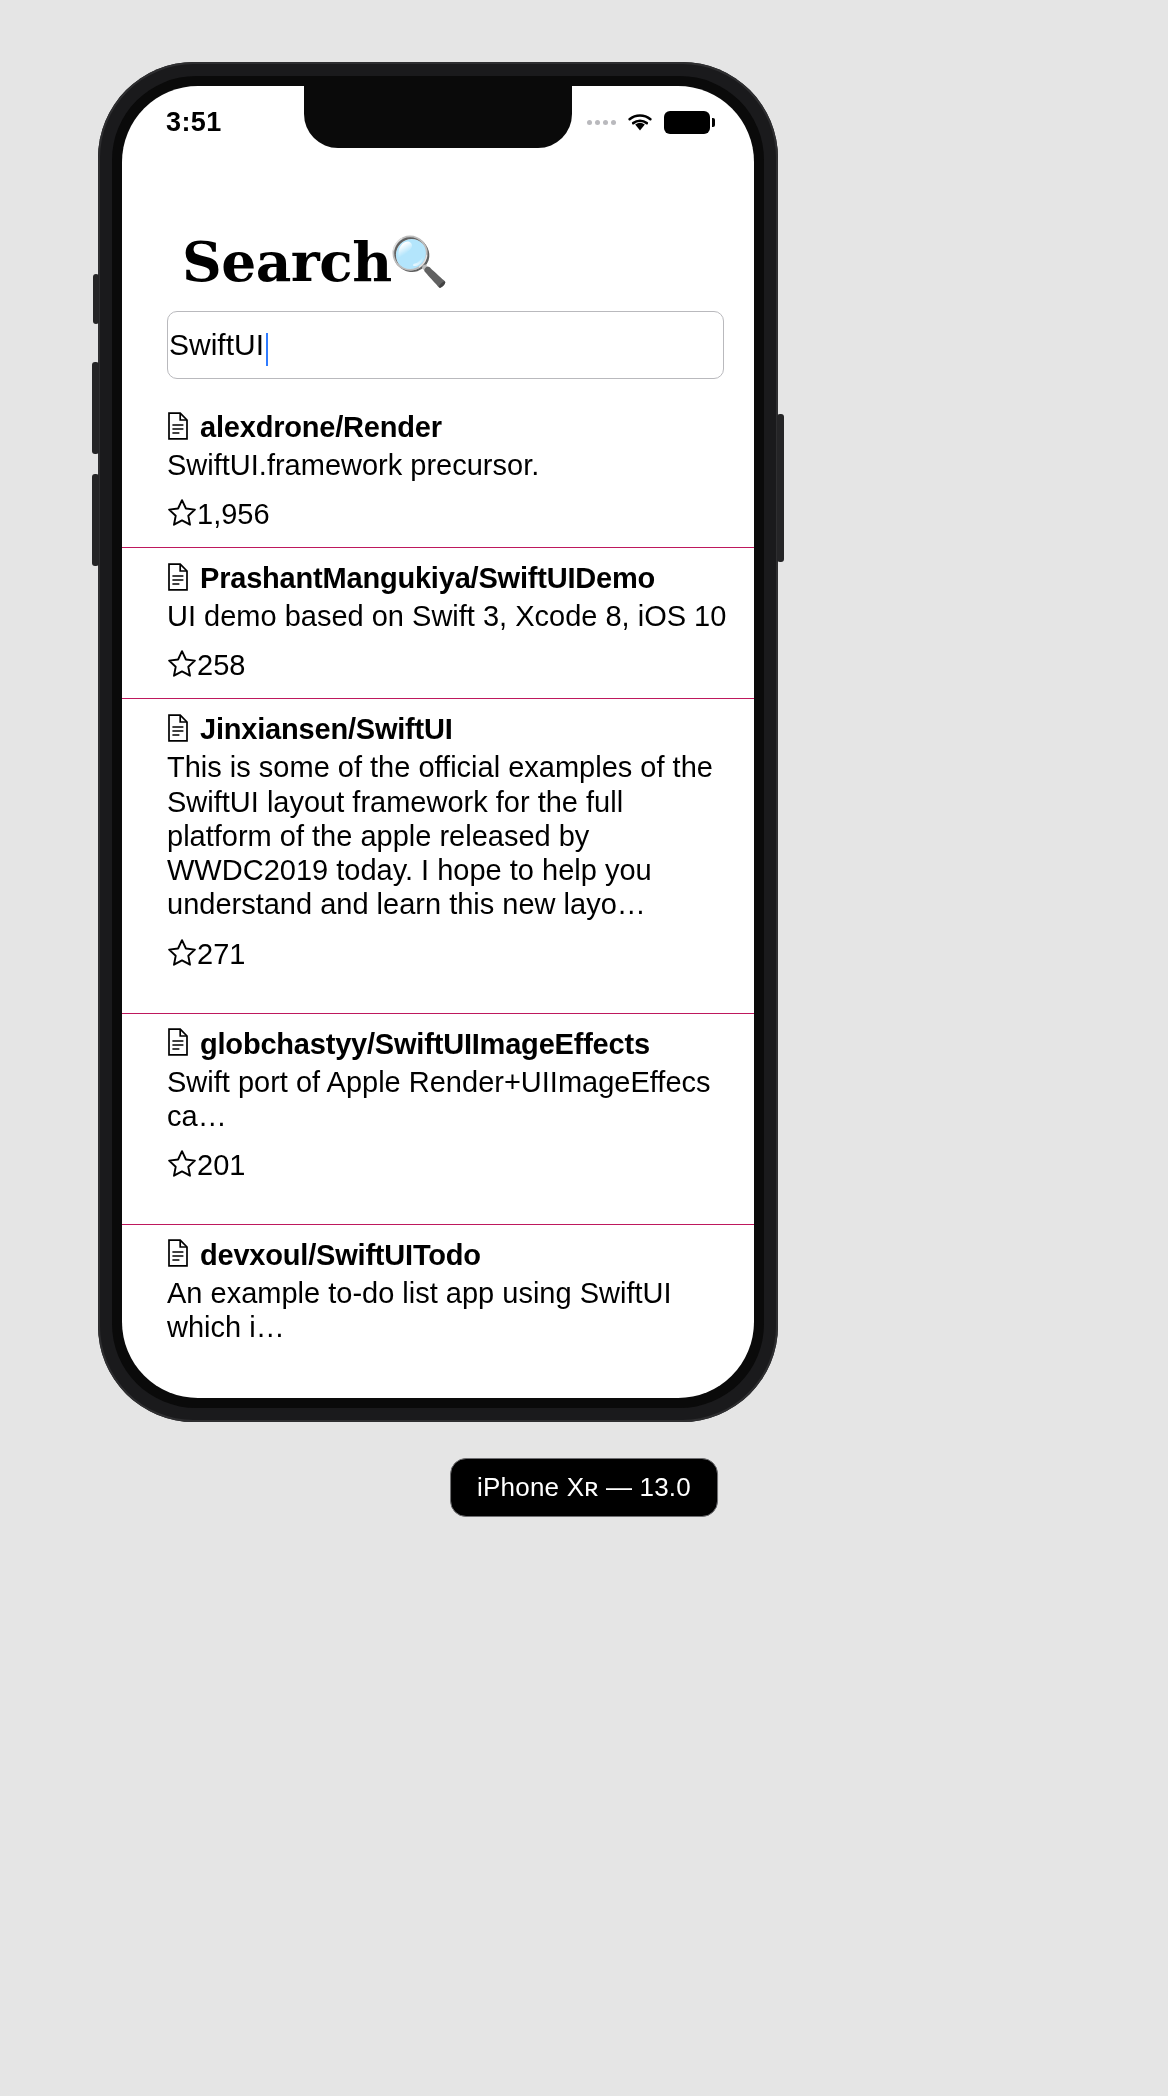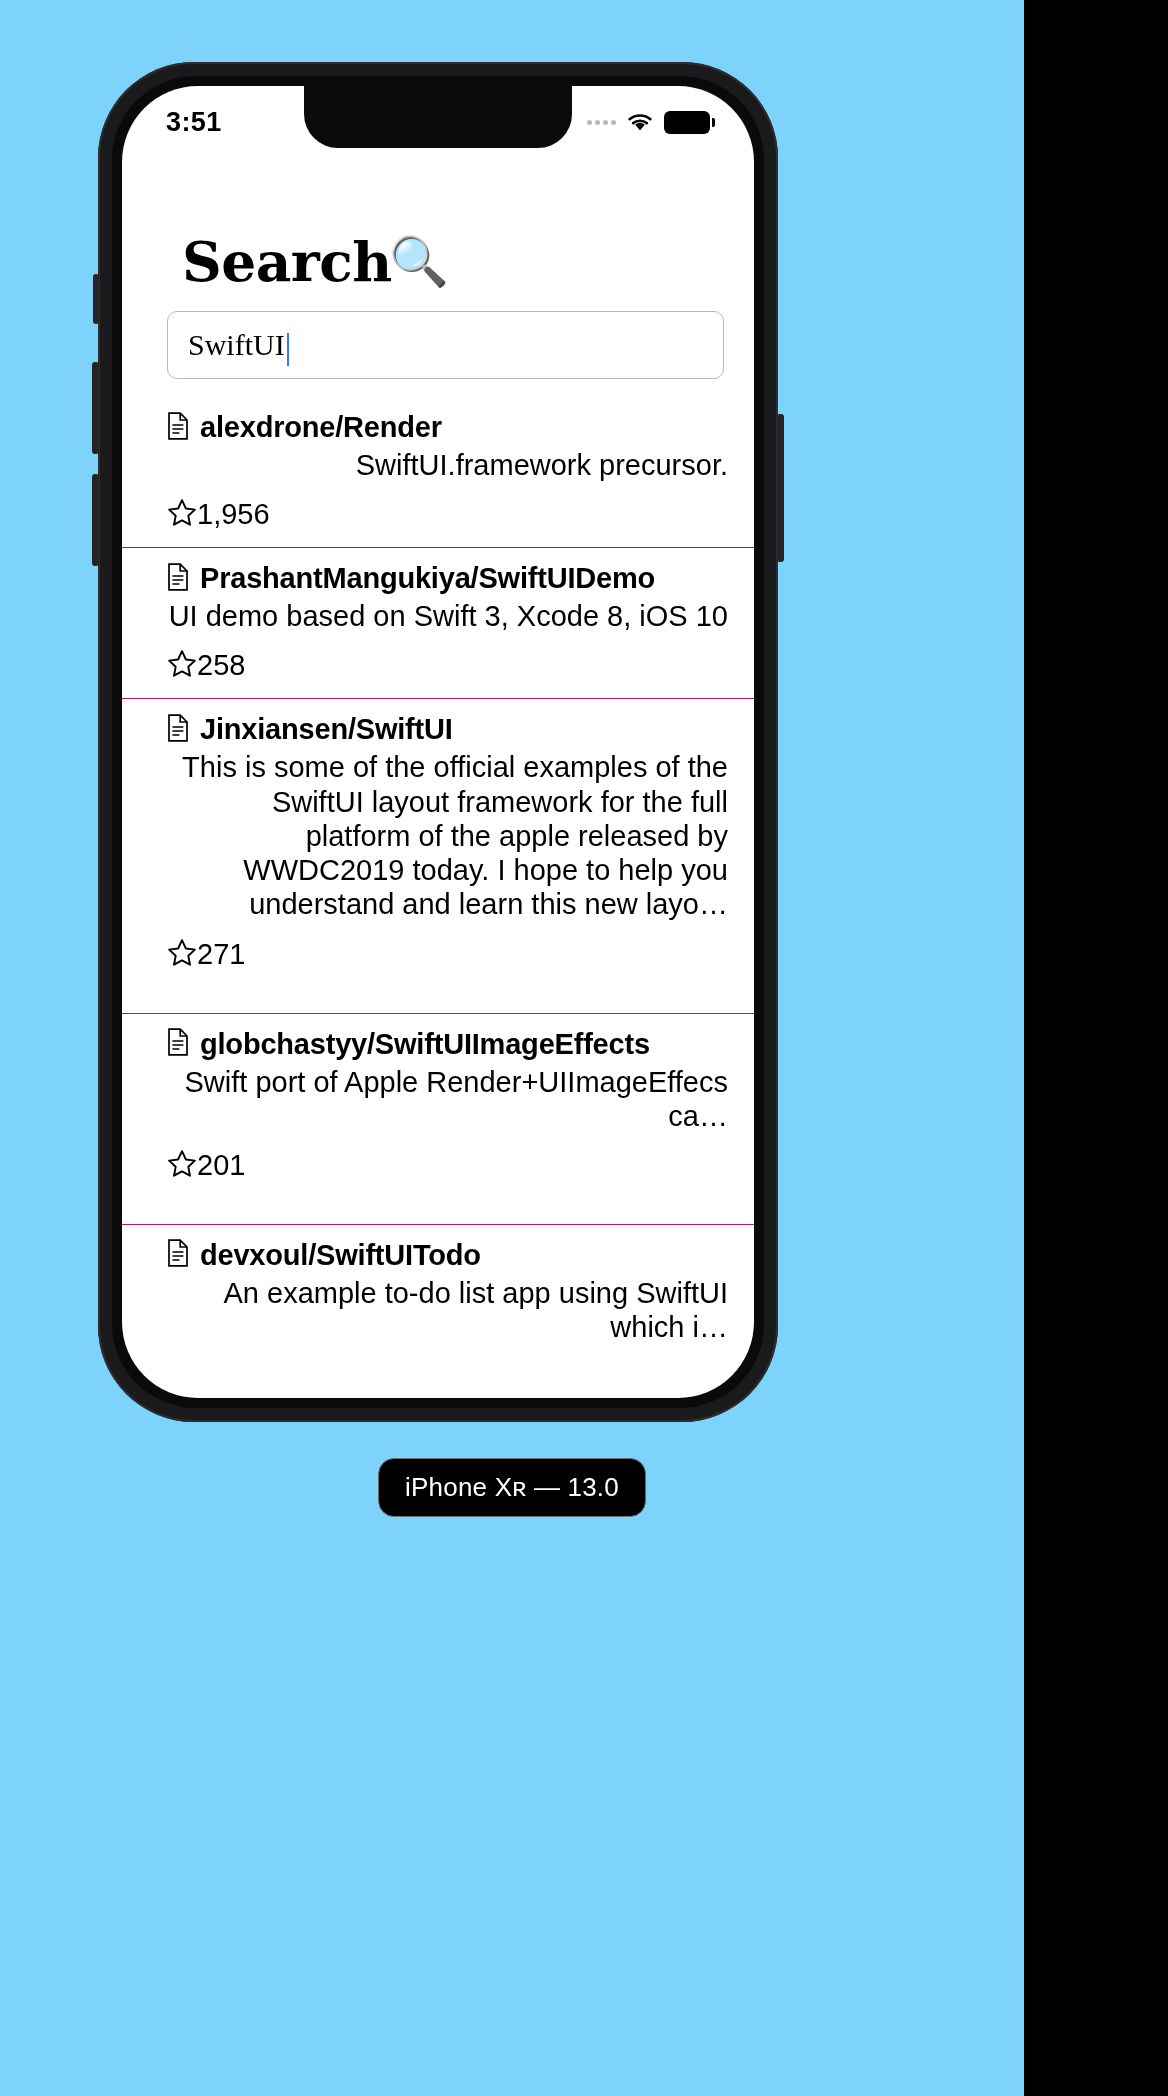--- a/index.html
+++ b/index.html
@@ -4,22 +4,22 @@
 <style>
   * { box-sizing: border-box; margin: 0; padding: 0; }
   html, body {
     width: 1168px; height: 2096px;
     background: #000;
     font-family: "Liberation Sans", sans-serif;
     overflow: hidden;
   }
   .stage {
     position: relative;
-    width: 1024px; height: 2096px;
-    background: #7dd3fc;
+    width: 1168px; height: 2096px;
+    background: #e5e5e5;
   }
 
   
   .device {
     position: absolute;
     left: 98px; top: 62px;
     width: 680px; height: 1360px;
     background: #1a1a1c;
     border-radius: 96px;
     box-shadow: inset 0 0 0 2px #2e2e30;
@@ -125,40 +125,38 @@
     margin-left: -2px;
     line-height: 1;
   }
 
   .search-field {
     margin: 22px 30px 0 45px;
     height: 68px;
     border: 1.5px solid #b9b9bd;
     border-radius: 10px;
     display: flex; align-items: center;
-    padding: 0 20px;
+    padding: 0 1px;
     background: #fff;
-    font-family: Liberation Serif, serif;
   }
   .search-value {
     font-size: 30px;
     color: #000;
   }
   .caret {
     display: inline-block;
     width: 2px; height: 33px;
     background: #2f7bff;
     margin-left: 2px;
     vertical-align: middle;
     position: relative; top: 4px;
   }
 
   .list {
     margin-top: 18px;
-    text-align: right;
   }
   .row {
     padding: 0 0 0 45px;
     border-top: 1px solid #be185d;
   }
   .row:first-child { border-top: none; }
   .row-inner { padding: 14px 26px 16px 0; }
 
   .repo-line {
     display: flex; align-items: center; gap: 11px;

